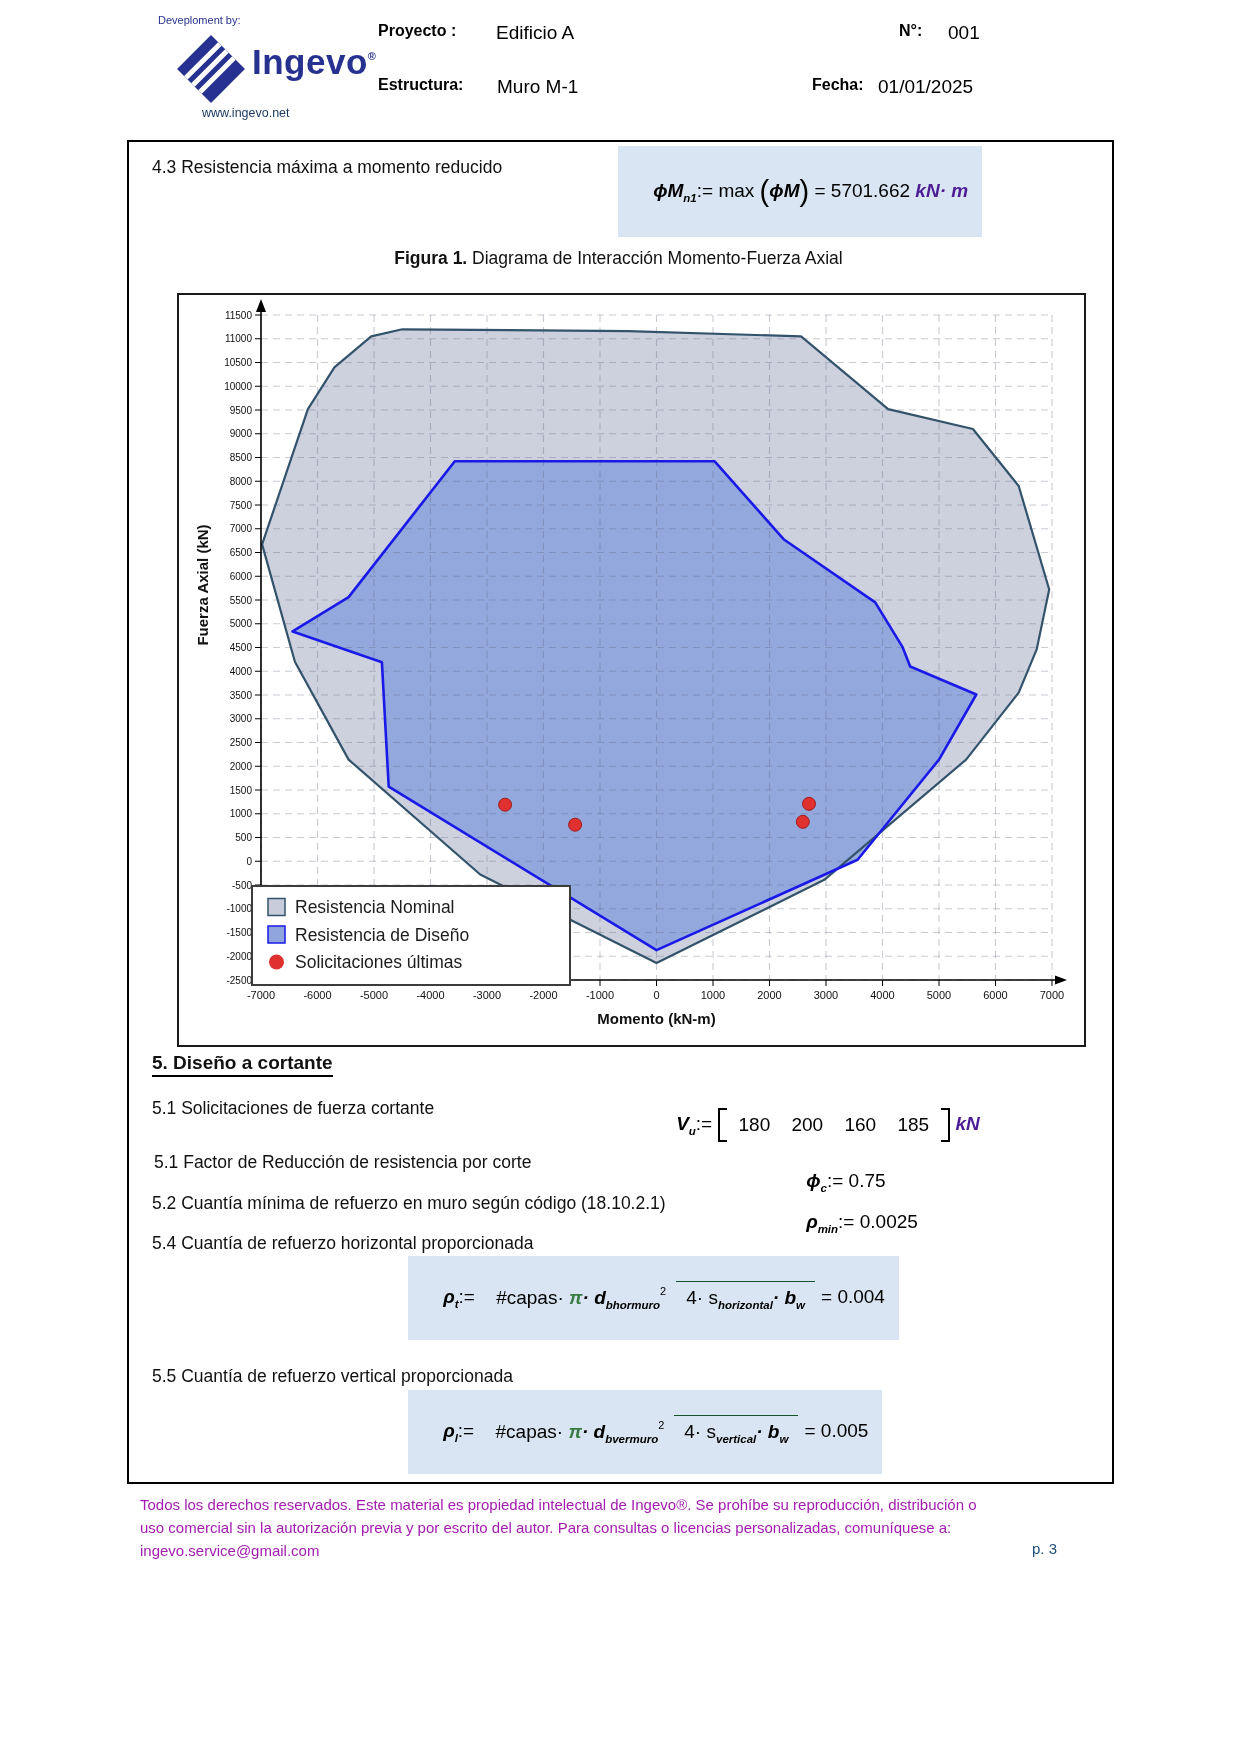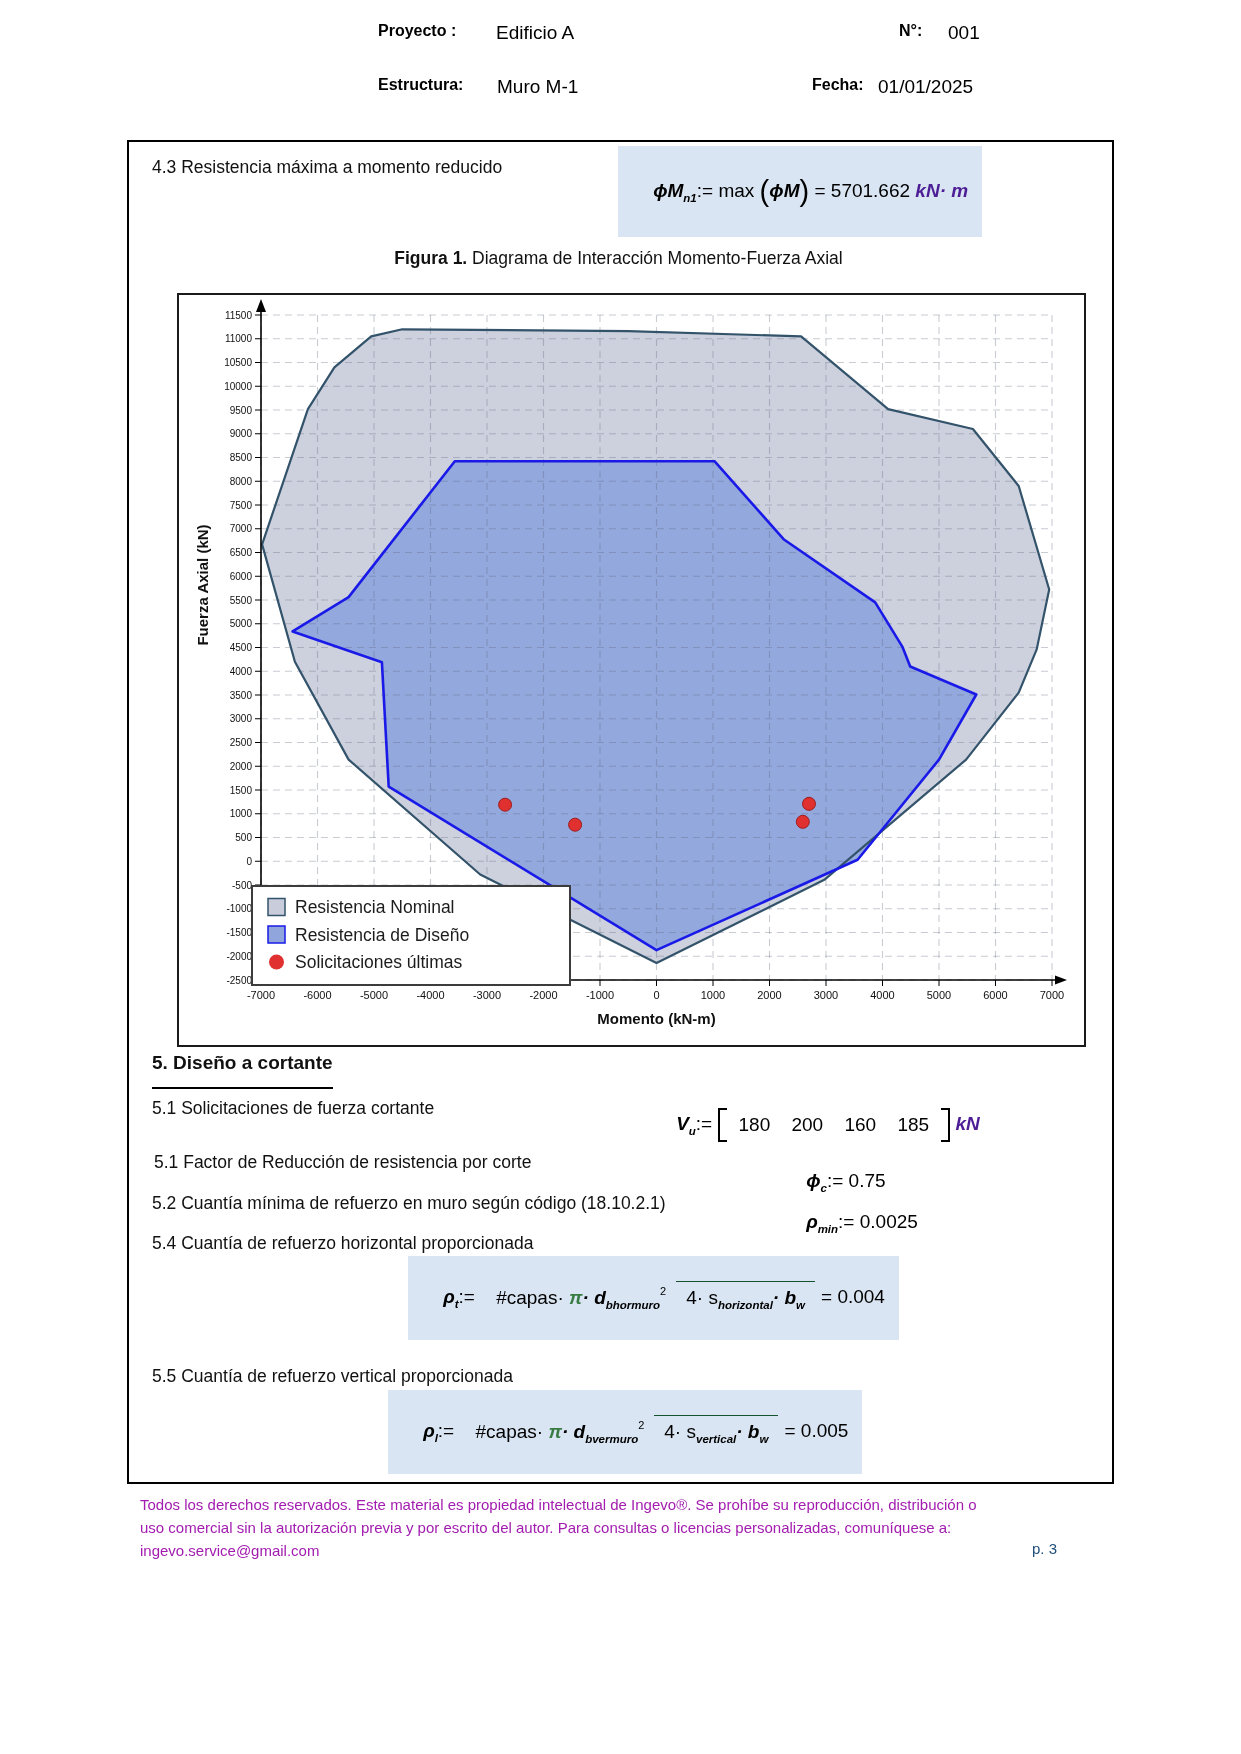--- a/index.html
+++ b/index.html
@@ -9,21 +9,21 @@
   
   .dev-label{font-size:11px;color:#27318F;}
   .brand{font-size:35px;font-weight:bold;color:#27318F;letter-spacing:.5px;}
   .brand sup{font-size:11px;vertical-align:14px;}
   .website{font-size:12.5px;color:#17375E;}
   .hlabel{font-size:16px;font-weight:bold;color:#000;}
   .hvalue{font-size:19px;color:#000;}
   
   .main-box{border:2.5px solid #000;}
   .body-text{font-size:17.5px;color:#111;}
-  .sec-heading{font-size:19px;font-weight:bold;border-bottom:2px solid #000;padding-bottom:14px;text-align:right;}
+  .sec-heading{font-size:19px;font-weight:bold;border-bottom:2px solid #000;padding-bottom:2px;text-align:right;}
   .caption{font-size:17.5px;text-align:center;}
   .fig-box{border:2px solid #1a1a1a;background:#fff;}
   
   .math{font-size:19px;white-space:pre;color:#000;}
   .math .v{font-weight:bold;font-style:italic;}
   .math .sb{font-size:11.5px;font-weight:bold;font-style:italic;vertical-align:-5px;}
   .math .sp{font-size:11px;vertical-align:9px;}
   .math .unit{color:#4c1d95;font-weight:bold;font-style:italic;}
   .math .pi{color:#387C44;font-weight:bold;font-style:italic;}
   .math .big{font-size:29px;font-weight:300;vertical-align:-4px;}
@@ -38,20 +38,33 @@
   
   .footer-line{font-size:15px;color:#a21caf;}
   .page-num{font-size:15px;color:#1F4E79;}
   svg text{font-family:"Liberation Sans",sans-serif;}
 </style>
 </head>
 <body>
 
 <div class="page">
 
+  <div class="abs" style="left:150px;top:12px;width:240px;height:115px;">
+    <div class="abs dev-label" style="left:8px;top:2px;">Deveploment by:</div>
+    <svg class="abs" style="left:22px;top:18px;" width="78" height="78" viewBox="0 0 78 78">
+      <g transform="rotate(45 39 39)">
+        <rect x="15" y="15" width="48" height="48" fill="#27318F"></rect>
+        <rect x="25" y="15" width="5" height="48" fill="#fff"></rect>
+        <rect x="35" y="15" width="5" height="48" fill="#fff"></rect>
+        <rect x="45" y="15" width="5" height="48" fill="#fff"></rect>
+      </g>
+    </svg>
+    <div class="abs brand" style="left:102px;top:30px;"><span>Ingevo</span><sup>®</sup></div>
+    <div class="abs website" style="left:52px;top:94px;">www.ingevo.net</div>
+  </div>
 
   <div class="abs hlabel" style="left:378px;top:22px;">Proyecto :</div>
   <div class="abs hvalue" style="left:496px;top:22px;">Edificio A</div>
   <div class="abs hlabel" style="left:899px;top:22px;">N°:</div>
   <div class="abs hvalue" style="left:948px;top:22px;">001</div>
   <div class="abs hlabel" style="left:378px;top:76px;text-align:right;">Estructura:</div>
   <div class="abs hvalue" style="left:497px;top:76px;">Muro M-1</div>
   <div class="abs hlabel" style="left:812px;top:76px;">Fecha:</div>
   <div class="abs hvalue" style="left:878px;top:76px;">01/01/2025</div>
 
@@ -252,21 +265,21 @@
   </div>
 
   <div class="abs body-text" style="left:152px;top:1233px;">5.4 Cuantía de refuerzo horizontal proporcionada</div>
 
   <div class="abs math hl" style="left:408px;top:1256px;">
     <span class="v">ρ</span><span class="sb">t</span><span>:= </span><span class="frac"><span class="num"><span>#capas· </span><span class="pi">π</span><span class="v">· d</span><span class="sb">bhormuro</span><span class="sp">2</span></span><span class="den"><span>4· s</span><span class="sb">horizontal</span><span class="v">· b</span><span class="sb">w</span></span></span><span>= </span><span>0.004</span>
   </div>
 
   <div class="abs body-text" style="left:152px;top:1366px;">5.5 Cuantía de refuerzo vertical proporcionada</div>
 
-  <div class="abs math hl" style="left:388px;top:1390px;">
+  <div class="abs math hl" style="left:408px;top:1390px;">
     <span class="v">ρ</span><span class="sb">l</span><span>:= </span><span class="frac"><span class="num"><span>#capas· </span><span class="pi">π</span><span class="v">· d</span><span class="sb">bvermuro</span><span class="sp">2</span></span><span class="den"><span>4· s</span><span class="sb">vertical</span><span class="v">· b</span><span class="sb">w</span></span></span><span>= </span><span>0.005</span>
   </div>
 
   <div class="abs footer-line" style="left:140px;top:1496px;">Todos los derechos reservados. Este material es propiedad intelectual de Ingevo®. Se prohíbe su reproducción, distribución o</div>
   <div class="abs footer-line" style="left:140px;top:1519px;">uso comercial sin la autorización previa y por escrito del autor. Para consultas o licencias personalizadas, comuníquese a:</div>
   <div class="abs footer-line" style="left:140px;top:1542px;">ingevo.service@gmail.com</div>
   <div class="abs page-num" style="left:1032px;top:1540px;">p. 3</div>
 
 </div>
 

